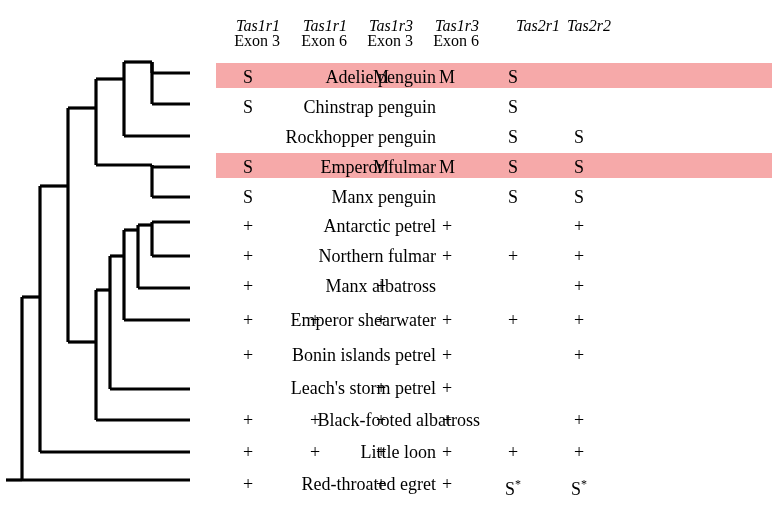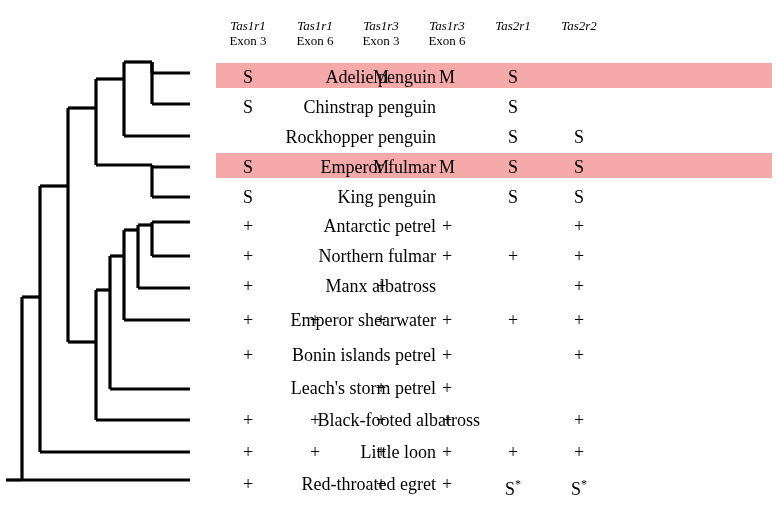--- a/index.html
+++ b/index.html
@@ -16,22 +16,22 @@
     width: 780px;
     height: 511px;
     overflow: hidden;
     background: #ffffff;
   }
 
   
   .col-header {
     position: absolute;
     width: 64px;
-    text-align: center;
-    font-size: 13px;
+    text-align: right;
+    font-size: 16px;
     line-height: 15px;
   }
   .col-header .gene {
     font-style: italic;
     display: block;
     white-space: nowrap;
   }
   .col-header .exon {
     display: block;
     white-space: nowrap;
@@ -161,21 +161,21 @@
         <span class="exon">Exon 6</span>
       </div>
       <div class="col-header" style="left: 349px; top: 18px;">
         <span class="gene">Tas1r3</span>
         <span class="exon">Exon 3</span>
       </div>
       <div class="col-header" style="left: 415px; top: 18px;">
         <span class="gene">Tas1r3</span>
         <span class="exon">Exon 6</span>
       </div>
-      <div class="col-header" style="left: 481px; top: 18px;">
+      <div class="col-header" style="left: 496px; top: 18px;">
         <span class="gene">Tas2r1</span>
         <span class="exon"></span>
       </div>
       <div class="col-header" style="left: 547px; top: 18px;">
         <span class="gene">Tas2r2</span>
         <span class="exon"></span>
       </div>
       <div class="species-row" style="top: 66px; width: 420px;">
         <div class="species-label">Adelie penguin</div>
       </div>
@@ -195,21 +195,21 @@
       <div class="mark" style="left: 547px; top: 126px;">S</div>
       <div class="species-row" style="top: 156px; width: 420px;">
         <div class="species-label">Emperor fulmar</div>
       </div>
       <div class="mark" style="left: 216px; top: 156px;">S</div>
       <div class="mark" style="left: 349px; top: 156px;">M</div>
       <div class="mark" style="left: 415px; top: 156px;">M</div>
       <div class="mark" style="left: 481px; top: 156px;">S</div>
       <div class="mark" style="left: 547px; top: 156px;">S</div>
       <div class="species-row" style="top: 186px; width: 420px;">
-        <div class="species-label">King penguin</div>
+        <div class="species-label">Manx penguin</div>
       </div>
       <div class="mark" style="left: 216px; top: 186px;">S</div>
       <div class="mark" style="left: 481px; top: 186px;">S</div>
       <div class="mark" style="left: 547px; top: 186px;">S</div>
       <div class="species-row" style="top: 215px; width: 420px;">
         <div class="species-label">Antarctic petrel</div>
       </div>
       <div class="mark" style="left: 216px; top: 215px;">+</div>
       <div class="mark" style="left: 415px; top: 215px;">+</div>
       <div class="mark" style="left: 547px; top: 215px;">+</div>

